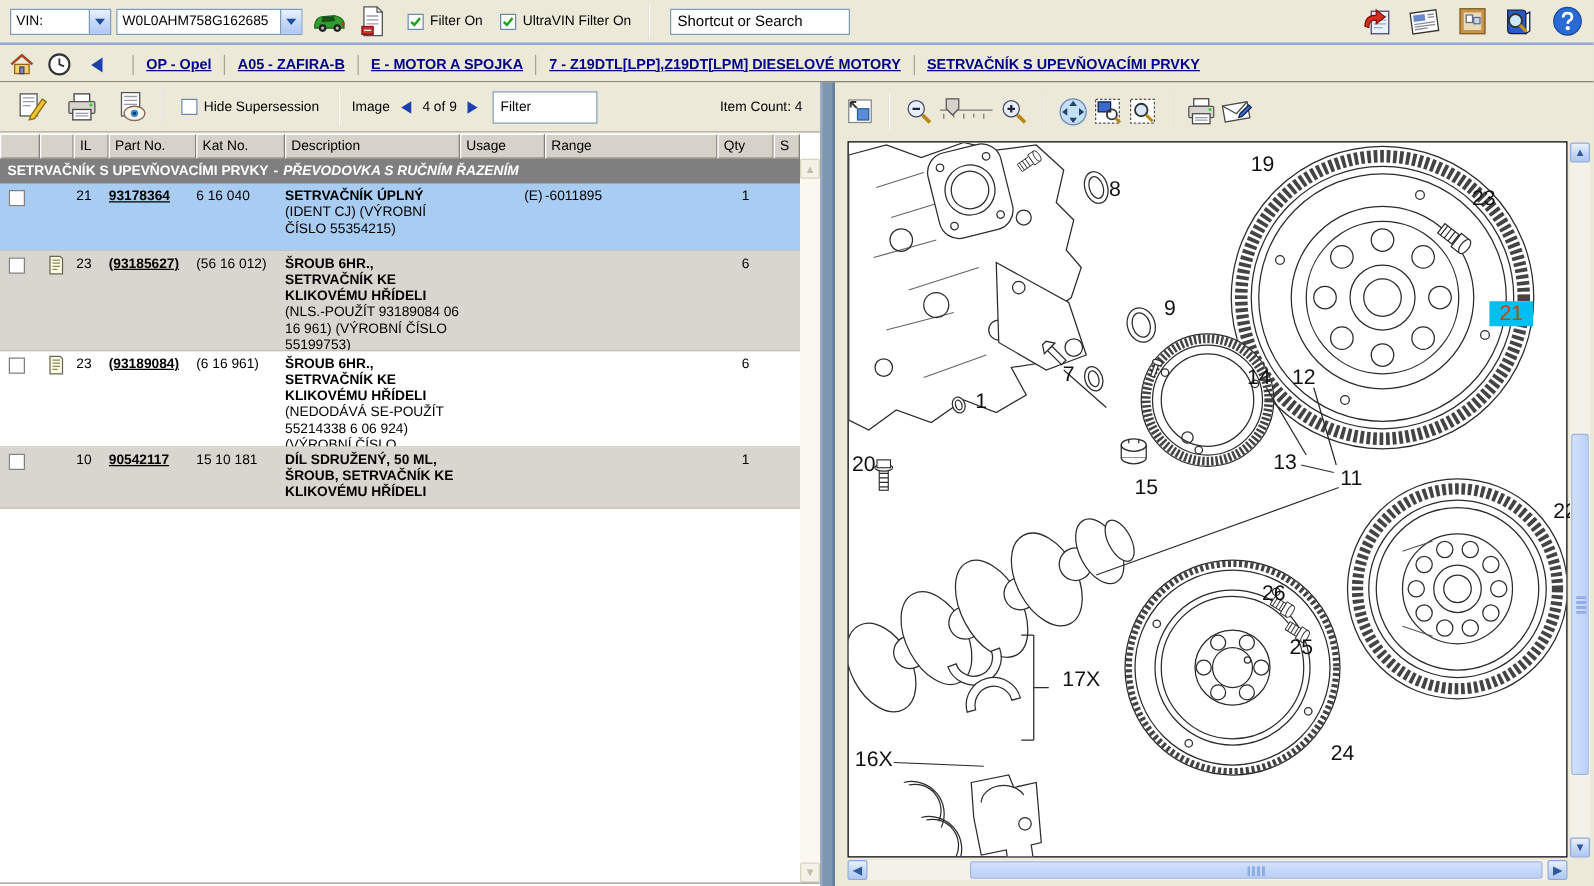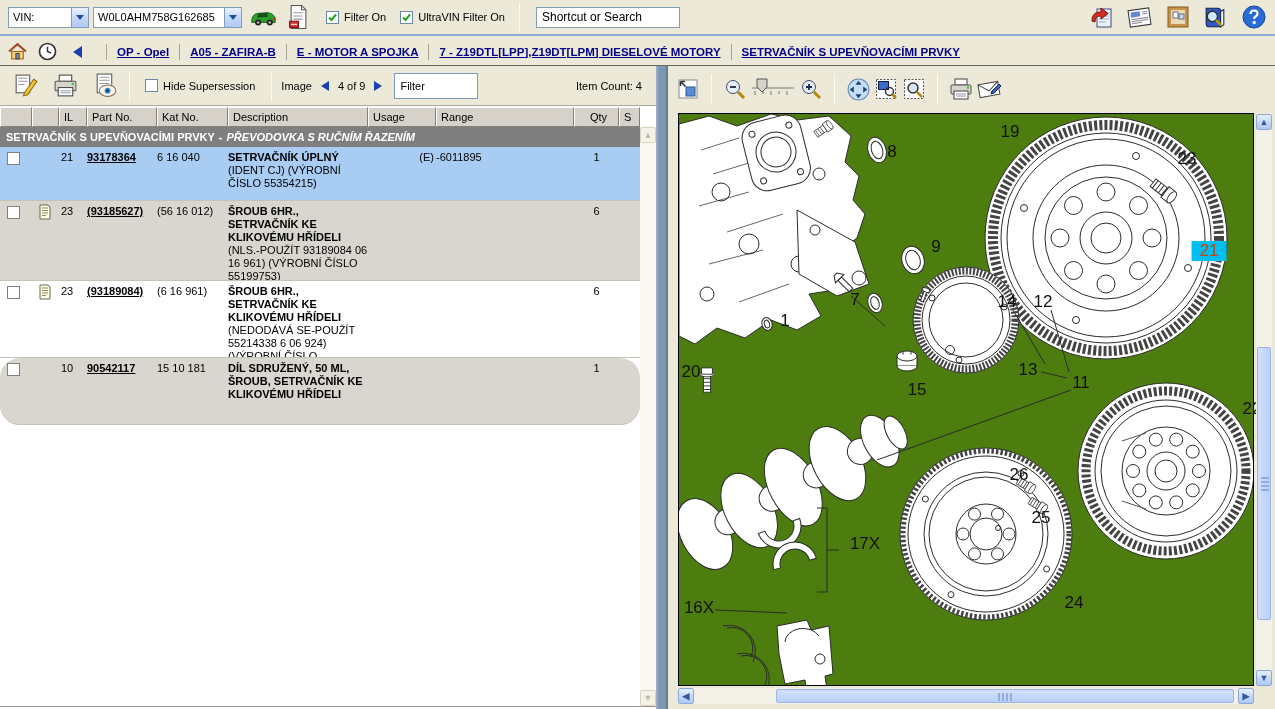--- a/index.html
+++ b/index.html
@@ -60,21 +60,21 @@
               font-size:11px; overflow:hidden; white-space:nowrap; cursor:pointer; }
   .group-row { display:flex; align-items:center; height:20px; background:#7F7F7F; color:#fff; padding-left:6px; white-space:nowrap; overflow:hidden; }
   .group-row .g-title { font-weight:bold; }
   .group-row .g-sep { font-weight:bold; margin:0 4px; }
   .group-row .g-sub { font-weight:bold; font-style:italic; }
   .drow { display:flex; border-bottom:1px solid #C6C2B6; cursor:default; }
   .drow.sel { background:#A8CCF2; }
   .drow.alt { background:#D8D6CE; }
   .cell { padding-top:4px; overflow:hidden; }
   .c0{width:32px;} .c1{width:27px;} .c2{width:28px;} .c3{width:70px;} .c4{width:71px;}
-  .c5{width:140px;} .c6{width:68px;} .c7{width:138px;} .c8{width:45px;text-align:center;} .c9{width:21px;}
+  .c5{width:140px;} .c6{width:68px;} .c7{width:138px;} .c8{width:45px;} .c9{width:21px;}
   .row-cb { width:13px; height:13px; background:#fff; border:1px solid #808080; margin:5px 0 0 7px; cursor:pointer; }
   .sup-ic { margin:3px 0 0 6px; }
   .il-cell { padding-left:2px; }
   .part-link { font-weight:bold; text-decoration:underline; cursor:pointer; }
   .desc-main { font-weight:bold; line-height:13px; }
   .desc-note { line-height:13px; }
   .usage-cell { text-align:right; padding-right:2px; }
   .range-cell { text-align:left; padding-right:21px; }
   .qty-cell { text-align:center; }
   .tbl-bottom-line { position:absolute; left:0; top:640px; width:656px; height:1px; background:#9A968A; }
@@ -94,21 +94,21 @@
   .grip-h { position:absolute; left:50%; top:3px; width:14px; height:8px; transform:translateX(-50%);
             background:repeating-linear-gradient(90deg,#90AEE4 0 2px,transparent 2px 4px); }
   .grip-v { position:absolute; top:50%; left:3px; height:14px; width:8px; transform:translateY(-50%);
             background:repeating-linear-gradient(0deg,#90AEE4 0 2px,transparent 2px 4px); }
 
   
   .right-toolbar { position:absolute; left:0; top:0; width:607px; height:46px; display:flex; align-items:center; padding-left:6px; }
   .rt-icon { width:28px; height:28px; display:flex; align-items:center; justify-content:center; cursor:pointer; }
 
   
-  .diagram-box { position:absolute; left:10px; top:47px; width:576px; height:573px; background:#4d7c0f; border:1px solid #000; }
+  .diagram-box { position:absolute; left:10px; top:47px; width:576px; height:573px; background:#ffffff; border:1px solid #000; }
   .callout-layer { position:absolute; left:0; top:0; width:574px; height:571px; }
   .callout { position:absolute; transform:translate(-50%,-50%); font-size:17px; color:#111; white-space:nowrap; cursor:pointer; }
   .callout-hl { padding:0 8px; font-weight:normal; }
 </style>
 </head>
 <body>
 
 <div class="top-toolbar">
   <div class="combo" style="margin-left:8px;">
     <div class="combo-label">VIN:</div>
@@ -359,21 +359,21 @@
         <div class="cell c5">
           <div class="desc-main">ŠROUB 6HR., SETRVAČNÍK KE KLIKOVÉMU HŘÍDELI</div>
           <div class="desc-note">(NEDODÁVÁ SE-POUŽÍT 55214338 6 06 924) (VÝROBNÍ ČÍSLO 55203317)</div>
         </div>
         <div class="cell c6 usage-cell"></div>
         <div class="cell c7 range-cell"></div>
         <div class="cell c8 qty-cell">6</div>
         <div class="cell c9"></div>
       </div>
 
-      <div class="drow alt" style="height:67px;border-radius:20px;">
+      <div class="drow alt" style="height:49px;">
         <div class="cell c0" style="padding-top:0;">
             <div class="row-cb"></div>
           </div>
         <div class="cell c1"></div>
         <div class="cell c2 il-cell">10</div>
         <div class="cell c3"><span class="part-link">90542117</span></div>
         <div class="cell c4">15 10 181</div>
         <div class="cell c5">
           <div class="desc-main">DÍL SDRUŽENÝ, 50 ML, ŠROUB, SETRVAČNÍK KE KLIKOVÉMU HŘÍDELI</div>
           <div class="desc-note"></div>

